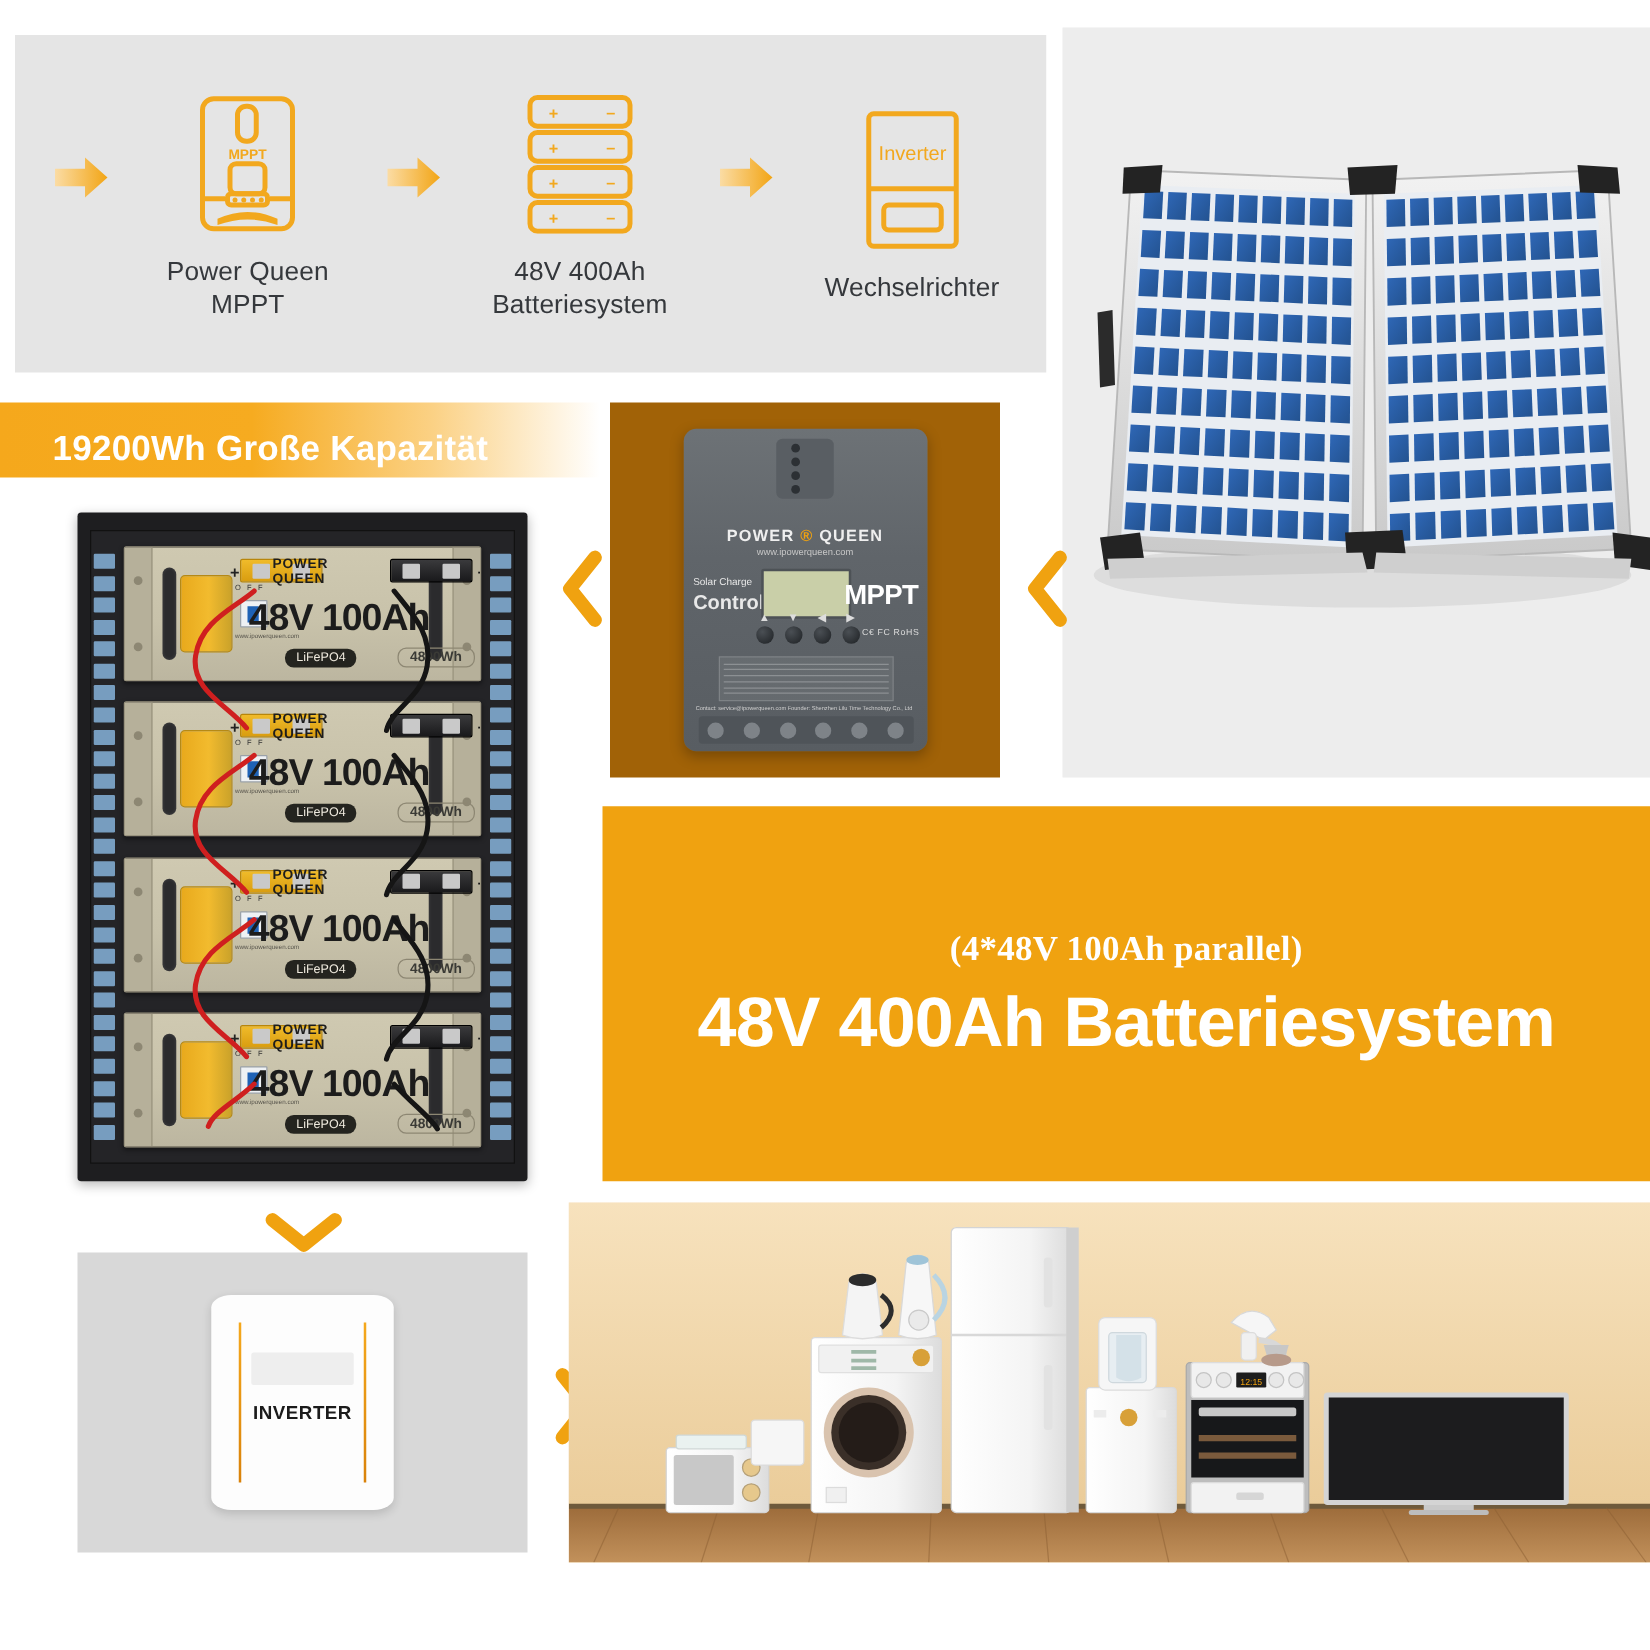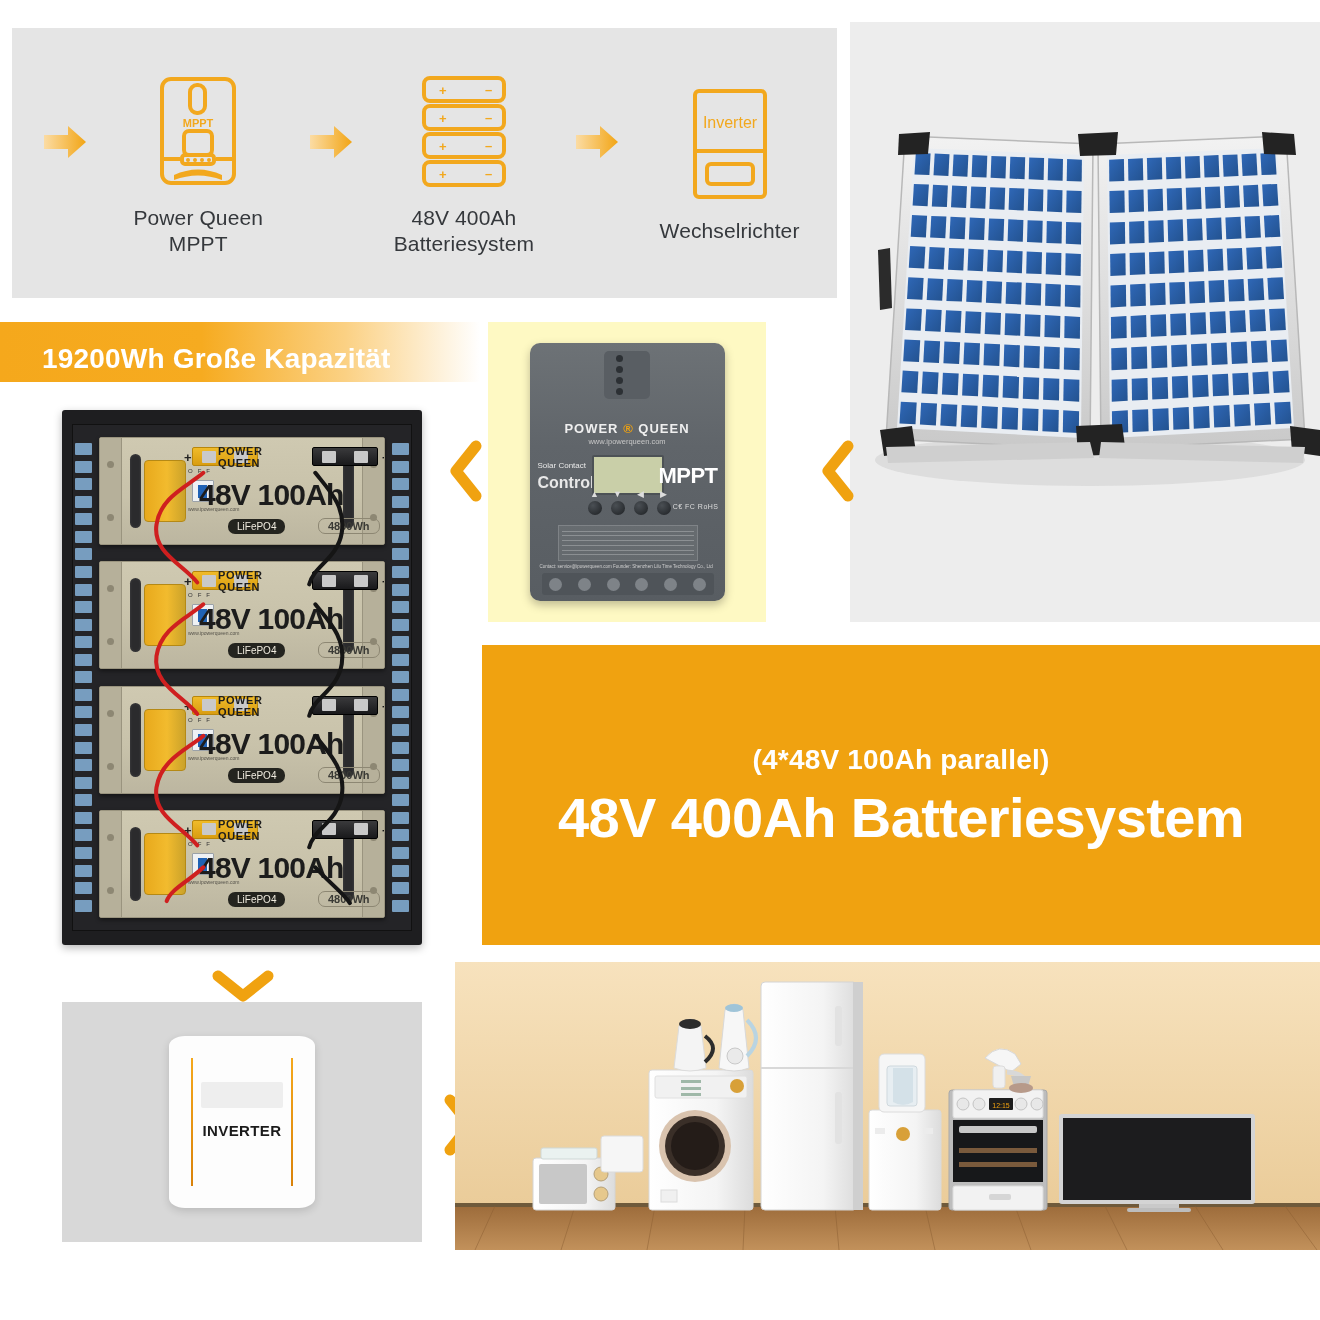--- a/index.html
+++ b/index.html
@@ -112,22 +112,22 @@
     position: absolute; left: 92px; top: 42px; width: 22px; height: 22px; background: #eef1f4;
     border: 1px solid #9aa1a8; border-radius: 1px;
   }
   .bat .breaker:after { content:""; position:absolute; left:5px; top:4px; width:9px; height:13px; background:#1f62b5; }
   .bat .offon { position:absolute; left:88px; top:30px; font-size:6px; color:#333; letter-spacing:5px; }
   .bat .url { position:absolute; left:88px; top:68px; font-size:5px; color:#55524a; line-height:1.5; }
   .wire { position: absolute; pointer-events: none; left: 0; top: 0; width: 100%; height: 100%; }
 
   
   .mppt-panel {
-    position: absolute; left: 488px; top: 322px; width: 278px; height: 300px;
-    background: #fef9c3; display:flex; align-items:center; justify-content:center;
+    position: absolute; left: 488px; top: 322px; width: 312px; height: 300px;
+    background: #a16207; display:flex; align-items:center; justify-content:center;
   }
   .mppt-dev {
     position: relative; width: 195px; height: 258px; border-radius: 10px;
     background: linear-gradient(to bottom, #6d7276 0%, #60656a 40%, #585d62 100%);
     box-shadow: 0 4px 10px rgba(0,0,0,.25);
   }
   .mppt-dev .vent {
     position:absolute; left:50%; transform:translateX(-50%); top:8px; width:46px; height:48px;
     background:#595e63; border-radius:5px; display:flex; flex-direction:column;
     justify-content:center; gap:4px; padding-left:12px;
@@ -175,21 +175,21 @@
     position: absolute; left: 850px; top: 22px; width: 470px; height: 600px;
     background: #eeeeee; overflow: hidden;
   }
 
   
   .orange-block {
     position: absolute; left: 482px; top: 645px; width: 838px; height: 300px;
     background: #f0a210; display:flex; flex-direction:column;
     align-items:center; justify-content:center; gap: 14px;
   }
-  .ob-sub { color:#fff; font-size:28px; font-weight:bold; letter-spacing:.2px; }
+  .ob-sub { color:#fff; font-size:28px; font-weight:bold; letter-spacing:.2px;font-family:Liberation Serif, serif; }
   .ob-title { color:#fff; font-size:56px; font-weight:bold; letter-spacing:-.6px; line-height:1; }
   .ob-tag { color:#fff; font-size:32px; font-weight:400; letter-spacing:.1px; }
 
   
   .inv-panel {
     position: absolute; left: 62px; top: 1002px; width: 360px; height: 240px;
     background: #d8d8d8; display:flex; align-items:center; justify-content:center;
   }
   .inv-dev {
     position: relative; width: 146px; height: 172px; background:#fdfdfd;
@@ -783,21 +783,21 @@
           <i></i>
           <i></i>
       </div>
       <div class="logo">
         <span>POWER</span>
         <em>®</em>
         <span>QUEEN</span>
       </div>
       <div class="site">www.ipowerqueen.com</div>
       <div class="scc">
-        <div>Solar Contact</div>
+        <div>Solar Charge</div>
         <b>Controller</b>
       </div>
       <div class="lcd"></div>
       <div class="mppt-txt">MPPT</div>
       <div class="arrows">
         <span>▲</span>
         <span>▼</span>
         <span>◀</span>
         <span>▶</span>
       </div>

